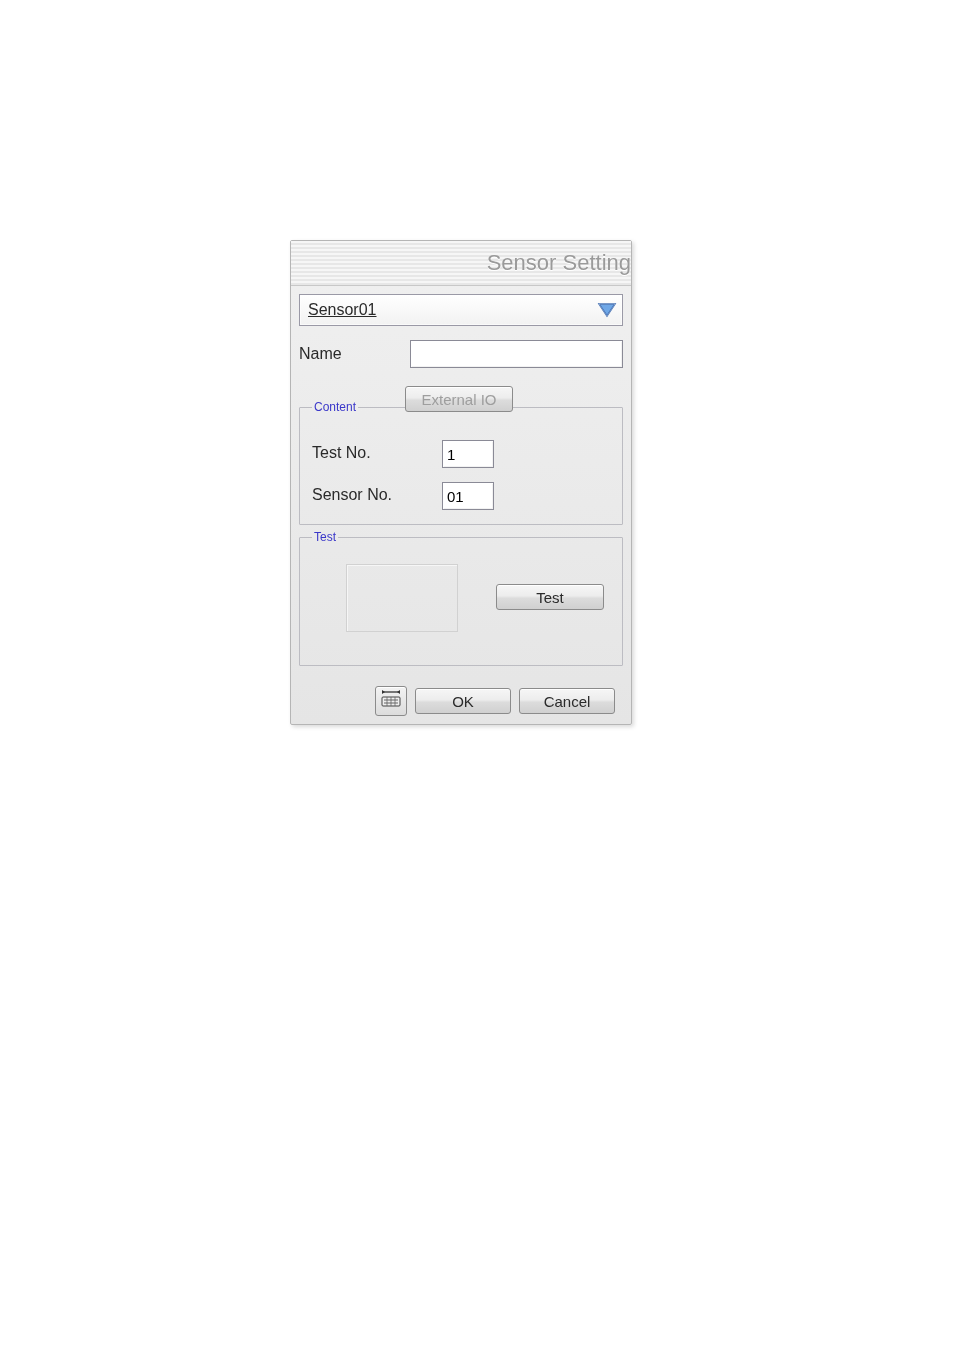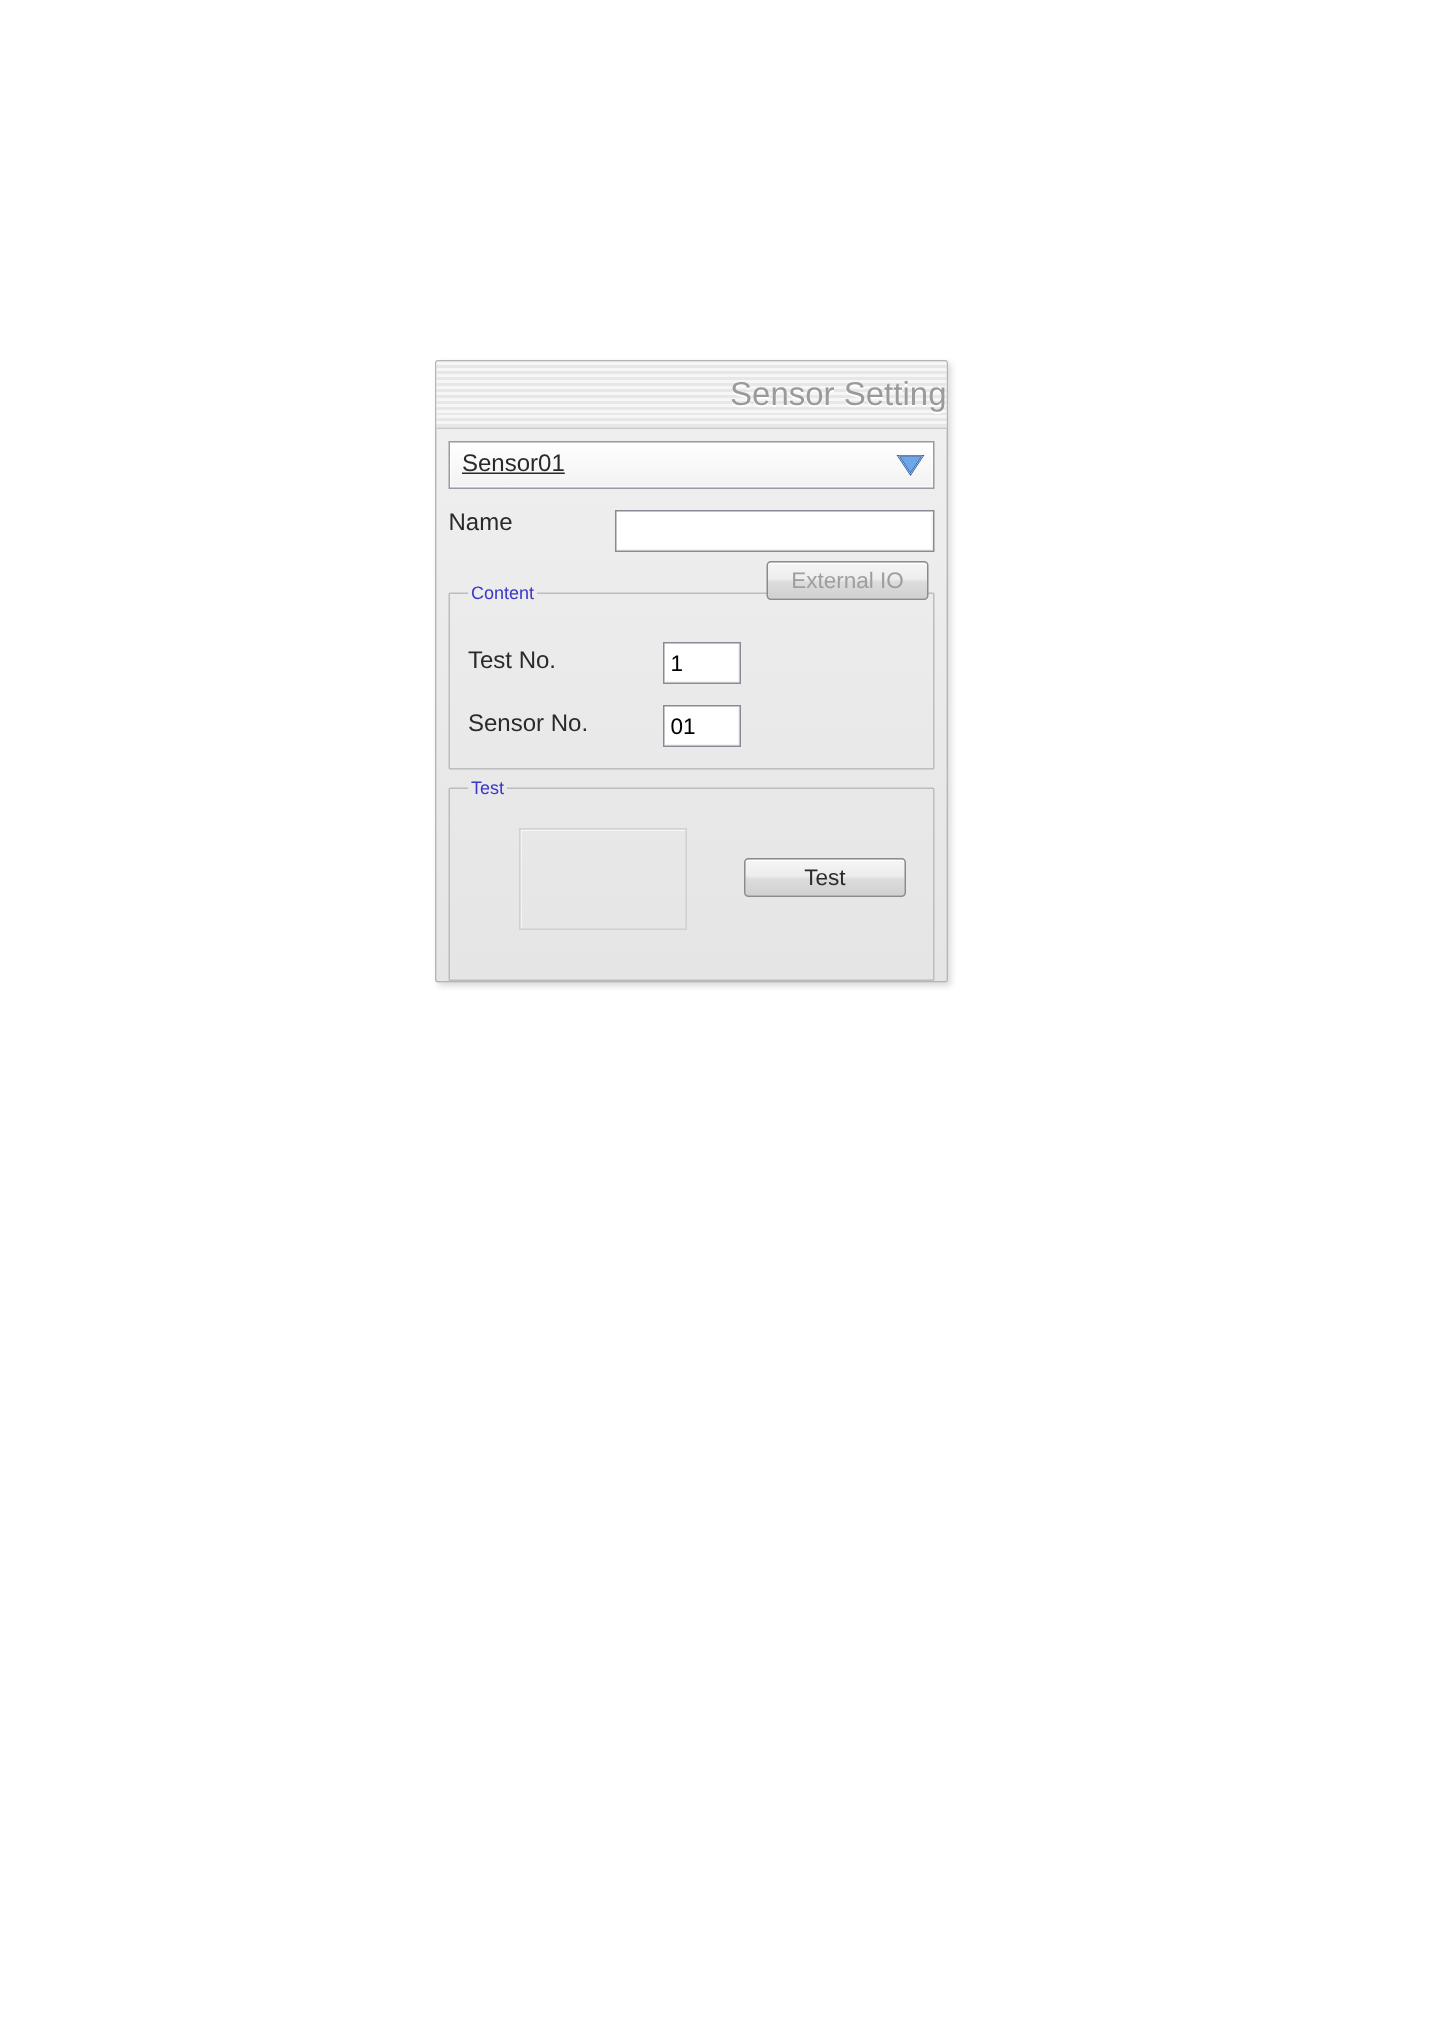--- a/index.html
+++ b/index.html
@@ -60,21 +60,21 @@
   .dropdown .label {}
   .dropdown .arrow {
     width: 22px;
     height: 22px;
     display: flex;
     align-items: center;
     justify-content: center;
   }
   .row {
     display: flex;
-    align-items: flex-start;
+    align-items: center;
     margin-top: 14px;
   }
   .row .lbl {
     width: 112px;
   }
   .text-input {
     height: 26px;
     border: 1px solid #8a8a96;
     box-shadow: inset 1px 1px 0 rgba(255,255,255,0.9), inset -1px -1px 0 rgba(0,0,0,0.05);
     background: #ffffff;
@@ -103,23 +103,23 @@
     font-size: 15px;
     cursor: pointer;
     box-shadow: inset 0 1px 0 #ffffff;
   }
   .btn:disabled {
     color: #9e9e9e;
     cursor: default;
   }
   .externalio-row {
     display: flex;
-    justify-content: flex-end;
+    justify-content: center;
     padding-right: 4px;
-    margin-top: 6px;
+    margin-top: 18px;
     margin-bottom: -12px;
     position: relative;
     z-index: 2;
   }
   .externalio-btn {
     width: 108px;
   }
   fieldset {
     border: 1px solid #bcbcc2;
     border-radius: 1px;
@@ -233,15 +233,34 @@
       </div>
 
     </fieldset>
 
     <fieldset class="test-fs">
       <legend>Test</legend>
       <div class="test-preview"></div>
       <button class="btn test-btn">Test</button>
     </fieldset>
 
+    <div class="footer">
+      <div class="kbd-btn">
+        <span>
+          <svg width="22" height="18" viewBox="0 0 22 18">
+            <line x1="3" y1="2" x2="19" y2="2" stroke="#333" stroke-width="1.3"></line>
+            <polygon points="2,1 5,3 2,5" fill="#333" transform="translate(0,-1)"></polygon>
+            <polygon points="20,1 17,3 20,5" fill="#333" transform="translate(0,-1)"></polygon>
+            <rect x="2" y="7" width="18" height="9" rx="1" fill="#eee" stroke="#444" stroke-width="1"></rect>
+            <line x1="4" y1="10" x2="18" y2="10" stroke="#666" stroke-width="1"></line>
+            <line x1="4" y1="13" x2="18" y2="13" stroke="#666" stroke-width="1"></line>
+            <line x1="7" y1="7" x2="7" y2="16" stroke="#666" stroke-width="0.8"></line>
+            <line x1="11" y1="7" x2="11" y2="16" stroke="#666" stroke-width="0.8"></line>
+            <line x1="15" y1="7" x2="15" y2="16" stroke="#666" stroke-width="0.8"></line>
+          </svg>
+        </span>
+      </div>
+      <button class="btn ok-btn">OK</button>
+      <button class="btn cancel-btn">Cancel</button>
+    </div>
 
   </div>
 </div>
 
 </body></html>

